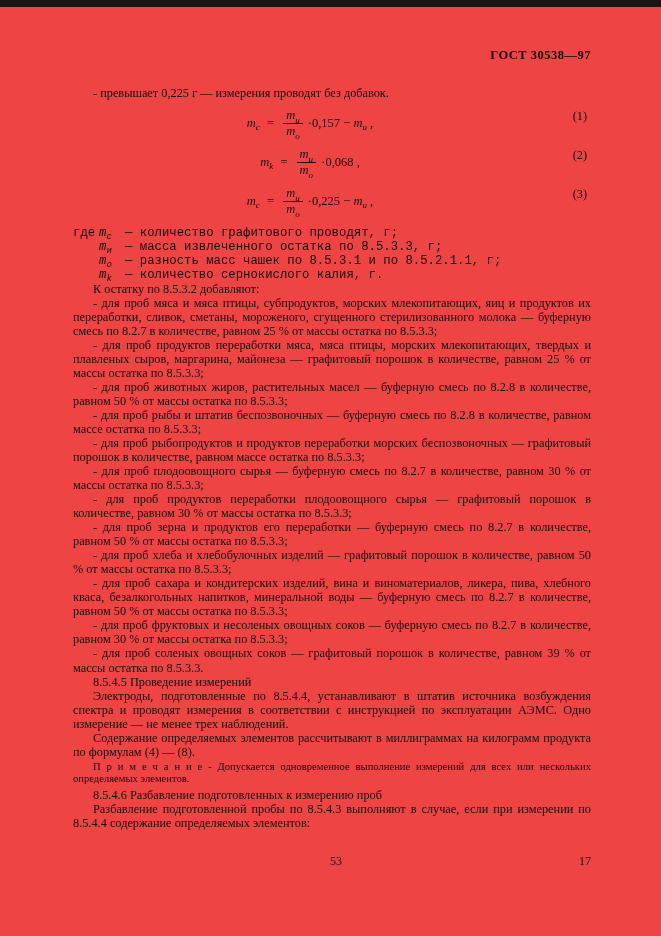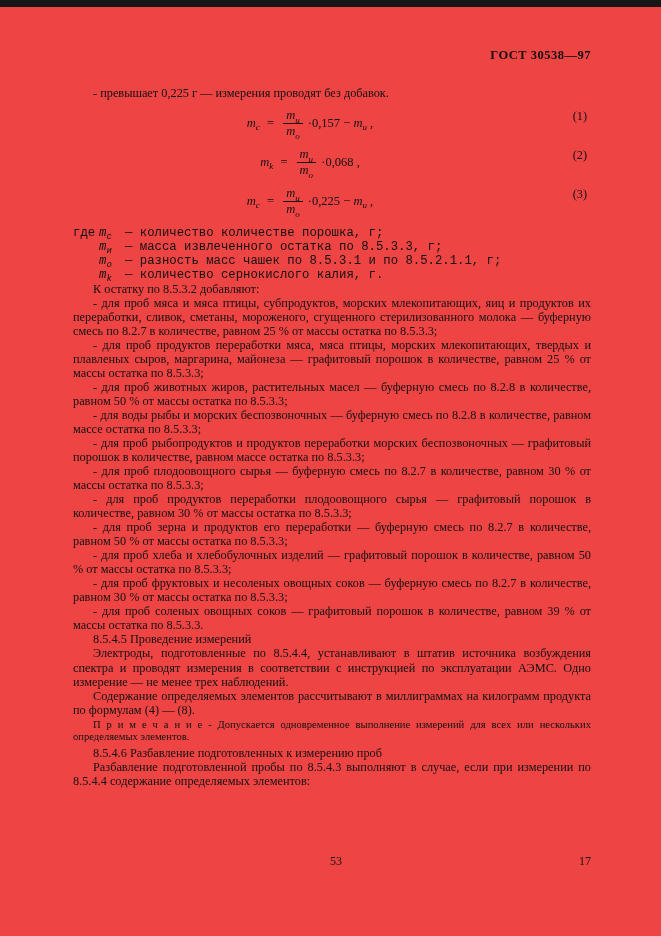--- a/index.html
+++ b/index.html
@@ -105,21 +105,21 @@
         </span>
         <span>·0,225 − </span><span class="mvar">m</span><sub class="msub">и</sub><span> ,</span>
       </div>
       <span class="eq-no">(3)</span>
     </div>
 
     <div class="where">
       <div class="where-line">
         <span class="where-lead">где</span>
         <span class="wsym"><span class="mvar">m</span><sub class="msub">с</sub></span>
-        <span class="wtext">—  количество количестве порошка, г;</span>
+        <span class="wtext">—  количество графитового проводят, г;</span>
       </div>
       <div class="where-line">
         <span class="where-lead"></span>
         <span class="wsym"><span class="mvar">m</span><sub class="msub">и</sub></span>
         <span class="wtext">—  масса извлеченного остатка по 8.5.3.3, г;</span>
       </div>
       <div class="where-line">
         <span class="where-lead"></span>
         <span class="wsym"><span class="mvar">m</span><sub class="msub">о</sub></span>
         <span class="wtext">—  разность масс чашек по 8.5.3.1 и по 8.5.2.1.1, г;</span>
@@ -129,26 +129,27 @@
         <span class="wsym"><span class="mvar">m</span><sub class="msub">k</sub></span>
         <span class="wtext">—  количество сернокислого калия, г.</span>
       </div>
     </div>
 
     <p class="para">К остатку по 8.5.3.2 добавляют:</p>
 
     <p class="para">-  для проб мяса и мяса птицы, субпродуктов, морских млекопитающих, яиц и продуктов их переработки, сливок, сметаны, мороженого, сгущенного стерилизованного молока — буферную смесь по 8.2.7 в количестве, равном 25 % от массы остатка по 8.5.3.3;</p>
     <p class="para">-  для проб продуктов переработки мяса, мяса птицы, морских млекопитающих, твердых и плавленых сыров, маргарина, майонеза — графитовый порошок в количестве, равном 25 % от массы остатка по 8.5.3.3;</p>
     <p class="para">-  для проб животных жиров, растительных масел — буферную смесь по 8.2.8 в количестве, равном 50 % от массы остатка по 8.5.3.3;</p>
-    <p class="para">-  для воды рыбы и морских беспозвоночных — буферную смесь по 8.2.8 в количестве, равном массе остатка по 8.5.3.3;</p>
+    <p class="para">-  для проб рыбы и штатив беспозвоночных — буферную смесь по 8.2.8 в количестве, равном массе остатка по 8.5.3.3;</p>
     <p class="para">-  для проб рыбопродуктов и продуктов переработки морских беспозвоночных — графитовый порошок в количестве, равном массе остатка по 8.5.3.3;</p>
     <p class="para">-  для проб плодоовощного сырья — буферную смесь по 8.2.7 в количестве, равном 30 % от массы остатка по 8.5.3.3;</p>
     <p class="para">-  для проб продуктов переработки плодоовощного сырья — графитовый порошок в количестве, равном 30 % от массы остатка по 8.5.3.3;</p>
     <p class="para">-  для проб зерна и продуктов его переработки — буферную смесь по 8.2.7 в количестве, равном 50 % от массы остатка по 8.5.3.3;</p>
     <p class="para">-  для проб хлеба и хлебобулочных изделий — графитовый порошок в количестве, равном 50 % от массы остатка по 8.5.3.3;</p>
+    <p class="para">-  для проб сахара и кондитерских изделий, вина и виноматериалов, ликера, пива, хлебного кваса, безалкогольных напитков, минеральной воды — буферную смесь по 8.2.7 в количестве, равном 50 % от массы остатка по 8.5.3.3;</p>
     <p class="para">-  для проб фруктовых и несоленых овощных соков — буферную смесь по 8.2.7 в количестве, равном 30 % от массы остатка по 8.5.3.3;</p>
     <p class="para">-  для проб соленых овощных соков — графитовый порошок в количестве, равном 39 % от массы остатка по 8.5.3.3.</p>
 
     <p class="para">8.5.4.5  Проведение измерений</p>
     <p class="para">Электроды, подготовленные по 8.5.4.4, устанавливают в штатив источника возбуждения спектра и проводят измерения в соответствии с инструкцией по эксплуатации АЭМС. Одно измерение — не менее трех наблюдений.</p>
     <p class="para">Содержание определяемых элементов рассчитывают в миллиграммах на килограмм продукта по формулам (4) — (8).</p>
 
     <p class="note">П р и м е ч а н и е - Допускается  одновременное  выполнение  измерений  для  всех  или  нескольких определяемых элементов.</p>
 
     <p class="para">8.5.4.6  Разбавление подготовленных к измерению проб</p>

